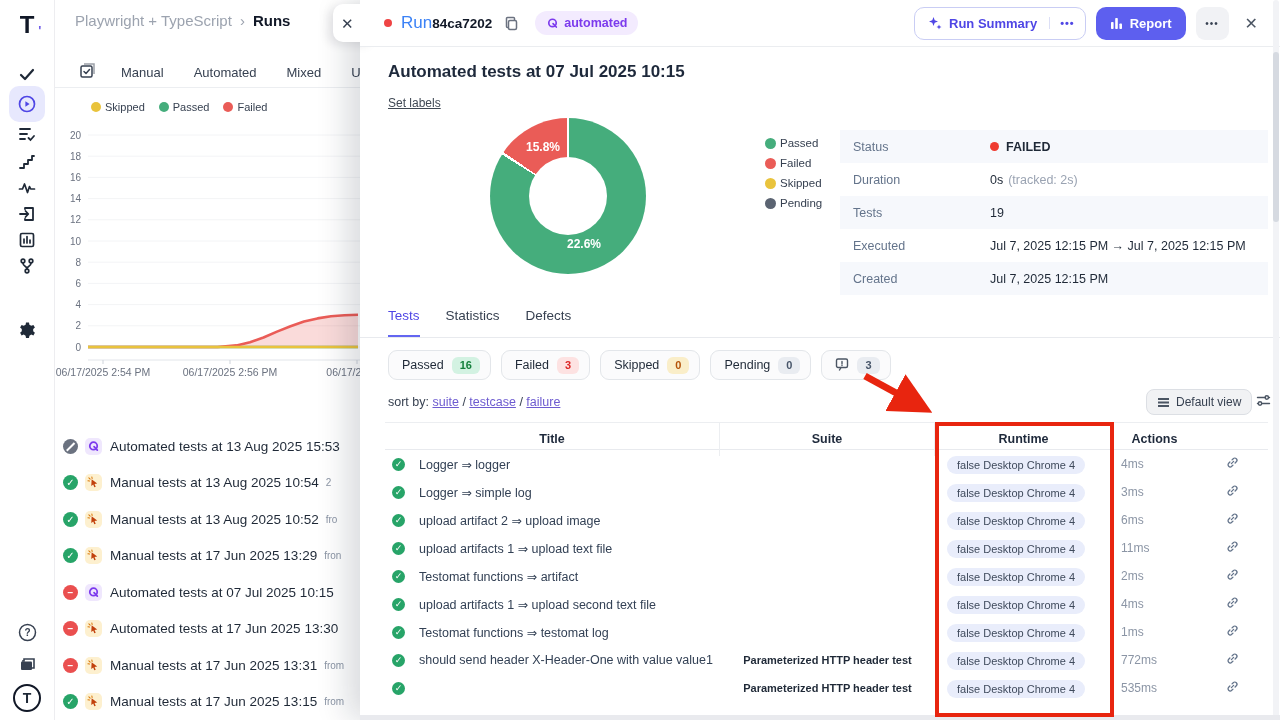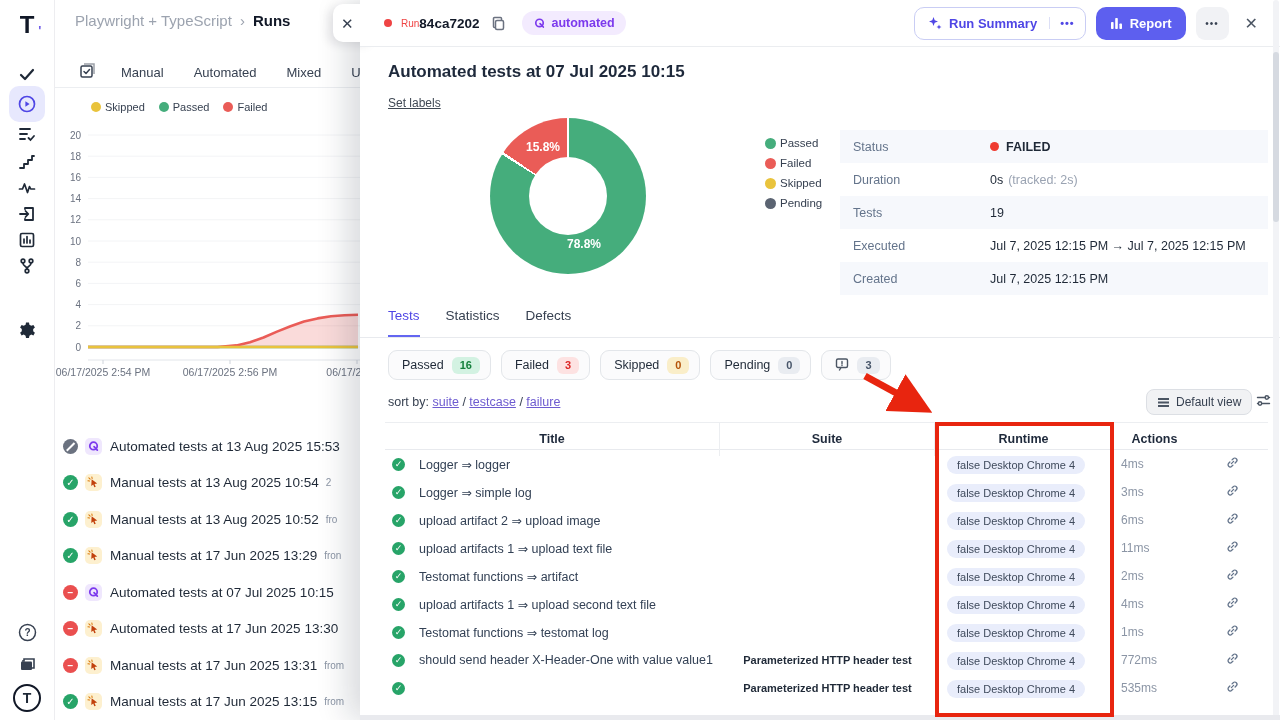--- a/index.html
+++ b/index.html
@@ -55,21 +55,21 @@
   
   .drawer { position:absolute; left:360px; top:0; width:920px; height:720px; background:#fff;
     box-shadow:-12px 0 30px rgba(15,23,42,.16); z-index:10; }
   .notch { position:absolute; left:-27px; top:4px; width:40px; height:38px; background:#fff;
     border-radius:10px 0 0 10px; box-shadow:-5px 3px 10px rgba(15,23,42,.10);
     display:flex; align-items:center; padding-left:8px; cursor:pointer; }
   .xglyph { font-size:15px; color:#374151; line-height:1; }
   .dhead { position:absolute; left:0; top:0; width:920px; height:47px; border-bottom:1px solid #ebedf0;
     display:flex; align-items:center; background:#fff; }
   .reddot { width:8px; height:8px; border-radius:50%; background:#ef4444; margin-left:24px; }
-  .runlbl { margin-left:9px; font-size:10px; color:#ef4444; }
+  .runlbl { margin-left:9px; font-size:17px; color:#3b82f6; }
   .runid { font-size:13.5px; font-weight:700; color:#111827; }
   .copyic { margin-left:12px; display:flex; }
   .autobadge { margin-left:16px; background:#f3ebfe; color:#7c3aed; border-radius:14px; height:24px;
     display:flex; align-items:center; gap:5px; padding:0 11px; font-size:12.5px; font-weight:600; }
   .hsp { flex:1; }
   .btn-summary { height:33px; border:1px solid #c9cdf4; border-radius:10px; display:flex; align-items:center;
     color:#4f46e5; font-size:13px; font-weight:600; background:#fff; cursor:pointer; }
   .btn-summary .main { display:flex; align-items:center; gap:7px; padding:0 12px 0 13px; }
   .btn-summary .more { border-left:1px solid #dcdff6; padding:0 10px; letter-spacing:1px; font-size:11px; color:#4f46e5; }
   .btn-report { height:33px; margin-left:10px; background:#5d5fef; border:none; border-radius:10px; color:#fff;
@@ -430,21 +430,21 @@
     <button class="btn-dots">•••</button>
     <span class="dclose">✕</span>
   </div>
 
   <h1 class="dtitle">Automated tests at 07 Jul 2025 10:15</h1>
   <a class="setlabels">Set labels</a>
 
   <div class="donut" id="donut" style="background: conic-gradient(rgb(255, 255, 255) 0deg, rgb(255, 255, 255) 1deg, rgb(69, 173, 124) 1deg, rgb(69, 173, 124) 302.12deg, rgb(255, 255, 255) 302.12deg, rgb(255, 255, 255) 304.12deg, rgb(234, 92, 87) 304.12deg, rgb(234, 92, 87) 359deg, rgb(255, 255, 255) 359deg, rgb(255, 255, 255) 360deg);">
     <div class="hole"></div>
     <span class="dlabel" style="left:53px;top:29px" id="donut-lab-failed">15.8%</span>
-    <span class="dlabel" style="left:94px;top:126px" id="donut-lab-passed">78.8%</span>
+    <span class="dlabel" style="left:94px;top:126px" id="donut-lab-passed">22.6%</span>
   </div>
   <div class="dlegend" id="donut-legend">
         <span class="lg">
           <span class="dot" style="background: rgb(69, 173, 124);"></span>
           <span>Passed</span>
         </span>
         <span class="lg">
           <span class="dot" style="background: rgb(234, 92, 87);"></span>
           <span>Failed</span>
         </span>

